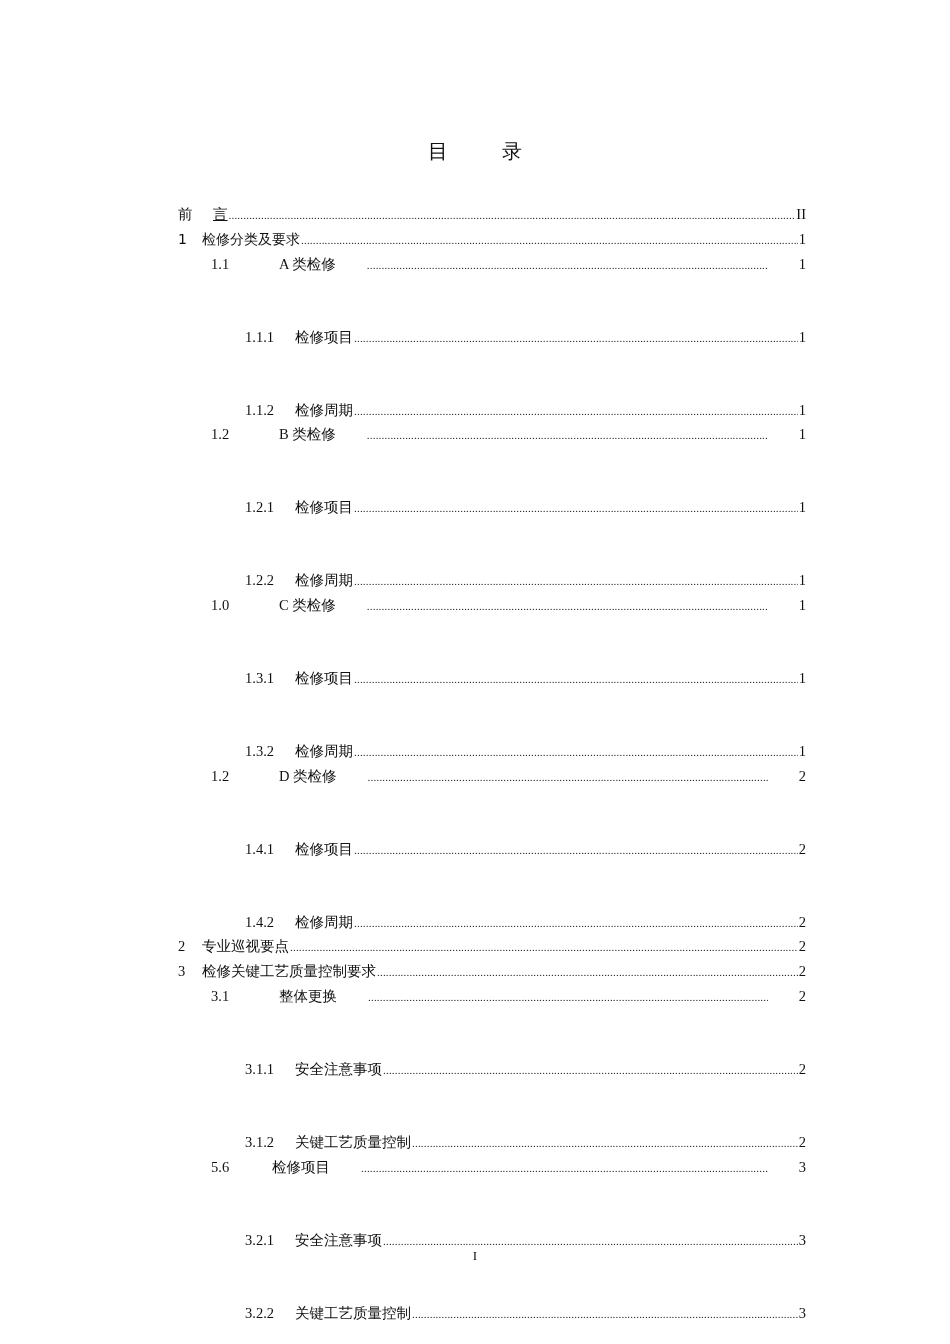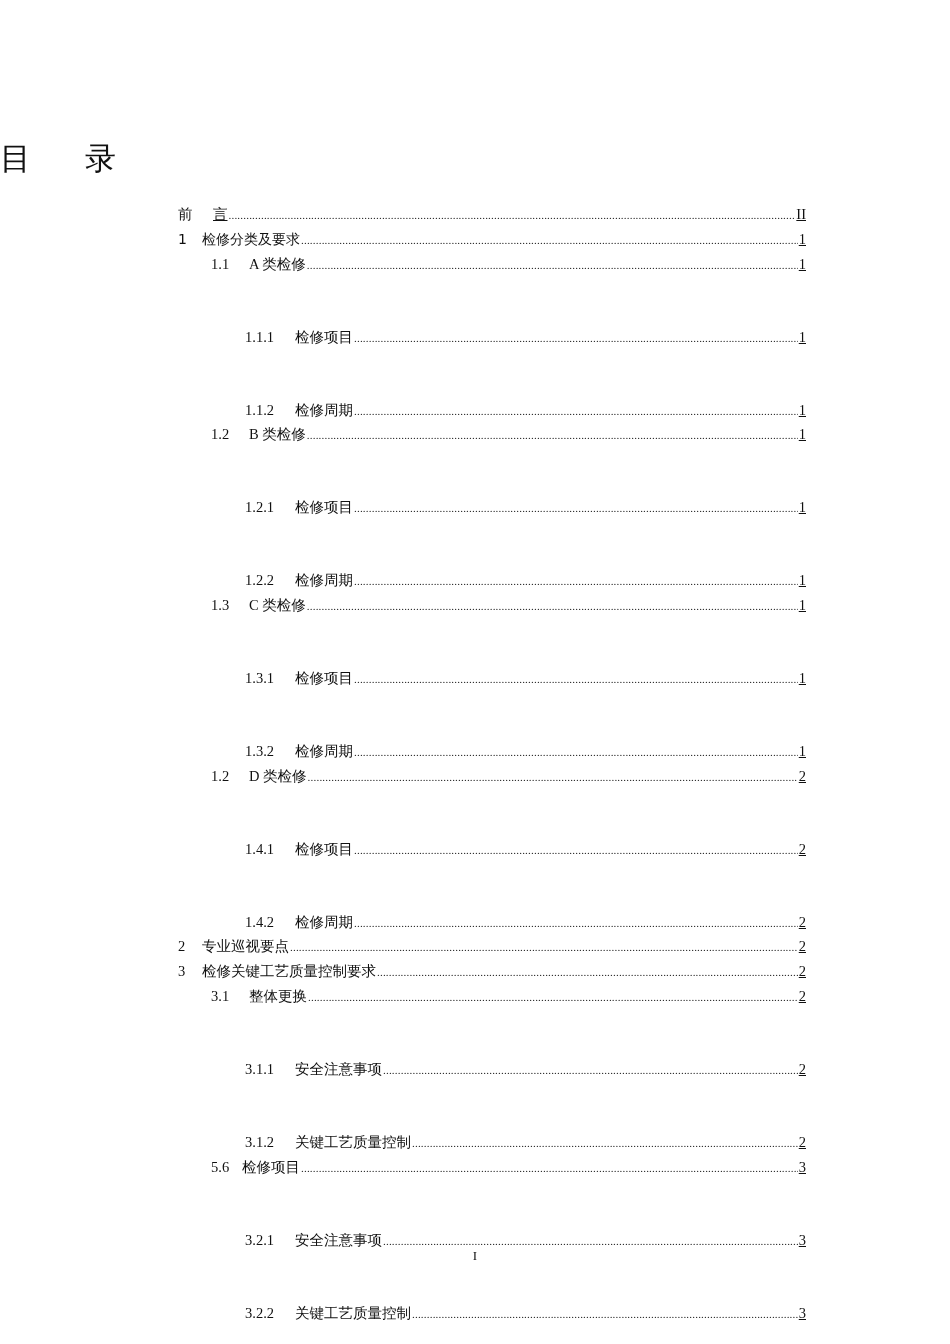--- a/index.html
+++ b/index.html
@@ -1,33 +1,33 @@
 <!DOCTYPE html>
 <html><head>
   <meta charset="utf-8">
   <style>
     html, body { margin: 0; padding: 0; background: #ffffff; }
     body { width: 950px; height: 1344px; position: relative; overflow: hidden;
            font-family: "Liberation Serif", "DejaVu Serif", serif; color: #111; }
-    .title { position: absolute; top: 138px; left: 0; width: 950px; 
-             font-family: "DejaVu Sans", "Liberation Sans", sans-serif; font-size: 31px;
+    .title { position: absolute; top: 138px; left: 0; width: 950px; text-align: center;
+             font-family: "DejaVu Sans", "Liberation Sans", sans-serif; font-size: 20px;
              letter-spacing: 0; }
     .title span { display: inline-block; }
     .title .gap { width: 54px; }
     .toc { position: absolute; top: 202px; left: 178px; width: 628px; }
     .row { position: relative; height: 24.9px; display: flex; align-items: baseline;
            font-size: 14.5px; line-height: 24.9px; }
     .row .num { white-space: pre; }
     .row .label { white-space: pre; }
     .row .leader { flex: 1; overflow: hidden; white-space: nowrap; margin: 0 1px;
                    color: #222; font-size: 11px; letter-spacing: 0.2px; }
     .row .leader::before { content: "............................................................................................................................................................................................................................................................"; }
-    .row .page { white-space: pre; text-decoration: underline; }
+    .row .page { white-space: pre; }
     .lvl0 { padding-left: 0; }
-    .lvl1 { padding-left: 33px; }
+    .lvl1 { padding-left: 33px; gap: 30px; }
     .lvl2 { padding-left: 67px; margin-top: 48px; }
     .lvl0 .num { display: inline-block; width: 24px; }
     .lvl1 .num { display: inline-block; width: 38px; }
     .lvl1 .num.tight { width: 31px; }
     .lvl2 .num { display: inline-block; width: 50px; }
     .sans { font-family: "DejaVu Sans", "Liberation Sans", sans-serif; font-size: 14px; }
     .foreword .label { letter-spacing: 0; text-decoration: underline; }
     .foreword .label .g { display: inline-block; width: 35px; }
     .footer { position: absolute; top: 1248px; left: 0; width: 950px; text-align: center;
               font-size: 13px; }
@@ -85,21 +85,21 @@
     <span class="page">1</span>
   </div>
   <div class="row lvl2">
     <span class="num">1.2.2</span>
     <span class="label">检修周期</span>
     <span class="leader"></span>
     <span class="page">1</span>
   </div>
 
   <div class="row lvl1">
-    <span class="num">1.3</span>
+    <span class="num">1.0</span>
     <span class="label">C 类检修</span>
     <span class="leader"></span>
     <span class="page">1</span>
   </div>
   <div class="row lvl2">
     <span class="num">1.3.1</span>
     <span class="label">检修项目</span>
     <span class="leader"></span>
     <span class="page">1</span>
   </div>

